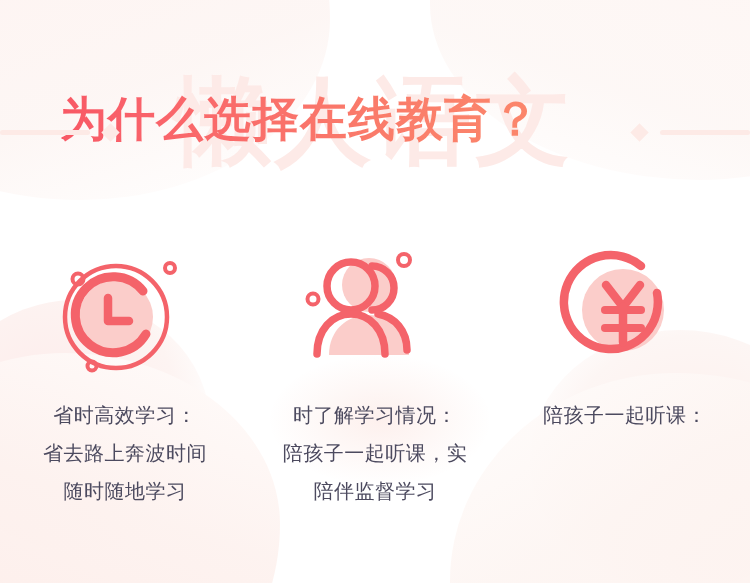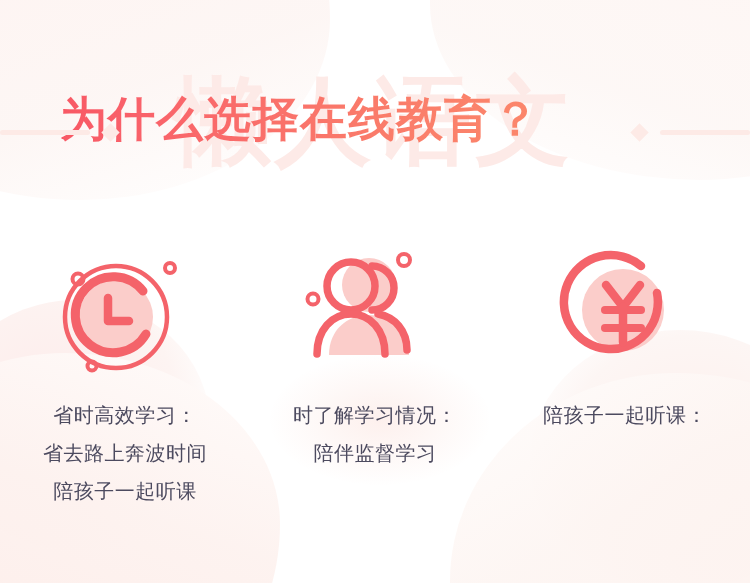--- a/index.html
+++ b/index.html
@@ -219,21 +219,21 @@
           <circle cx="47" cy="128" r="4.5" fill="none" stroke="#f4636a" stroke-width="4"></circle>
           <circle cx="71" cy="79" r="51" fill="none" stroke="#f4636a" stroke-width="4.5"></circle>
           <circle cx="71" cy="79" r="37" fill="#fbcdca"></circle>
           <path d="M 98 53 A 38 38 0 1 0 101 96" fill="none" stroke="#f4636a" stroke-width="9" stroke-linecap="round"></path>
           <path d="M 63 60 L 63 83 L 84 83" fill="none" stroke="#f4636a" stroke-width="8.5" stroke-linecap="round" stroke-linejoin="round"></path>
         </svg>
       </div>
       <div class="caption">
         <span class="caption-line">省时高效学习：</span>
         <span class="caption-line">省去路上奔波时间</span>
-        <span class="caption-line">陪孩子一起听课</span>
+        <span class="caption-line">随时随地学习</span>
       </div>
     </div>
 
     <div class="feature">
       <div class="icon-box">
         <svg width="160" height="150" viewBox="0 0 160 150">
           <circle cx="18" cy="61" r="5.5" fill="none" stroke="#f4636a" stroke-width="4"></circle>
           <circle cx="109" cy="22" r="6" fill="none" stroke="#f4636a" stroke-width="4"></circle>
 
           <g fill="#fbcdca">
@@ -243,20 +243,21 @@
 
           <path d="M 77 28 A 22 22 0 0 1 77 72" fill="none" stroke="#f4636a" stroke-width="7.5" stroke-linecap="round"></path>
           <path d="M 83 76 C 100 79 112 93 112 112" fill="none" stroke="#f4636a" stroke-width="7.5" stroke-linecap="round"></path>
 
           <circle cx="56" cy="48" r="24" fill="none" stroke="#f4636a" stroke-width="7.5"></circle>
           <path d="M 22 116 C 22 92 37 76 56 76 C 75 76 90 92 90 116" fill="none" stroke="#f4636a" stroke-width="7.5" stroke-linecap="round"></path>
         </svg>
       </div>
       <div class="caption">
         <span class="caption-line">时了解学习情况：</span>
+        <span class="caption-line">陪孩子一起听课，实</span>
         <span class="caption-line">陪伴监督学习</span>
       </div>
     </div>
 
     <div class="feature">
       <div class="icon-box">
         <svg width="160" height="150" viewBox="0 0 160 150">
           <circle cx="78" cy="72" r="41" fill="#fbcdca"></circle>
           <path d="M 96 28 A 47 47 0 1 0 112 55" fill="none" stroke="#f4636a" stroke-width="8.5" stroke-linecap="round"></path>
           <path d="M 61 47 L 78 69 L 95 47" fill="none" stroke="#f4636a" stroke-width="8.5" stroke-linecap="round" stroke-linejoin="round"></path>

